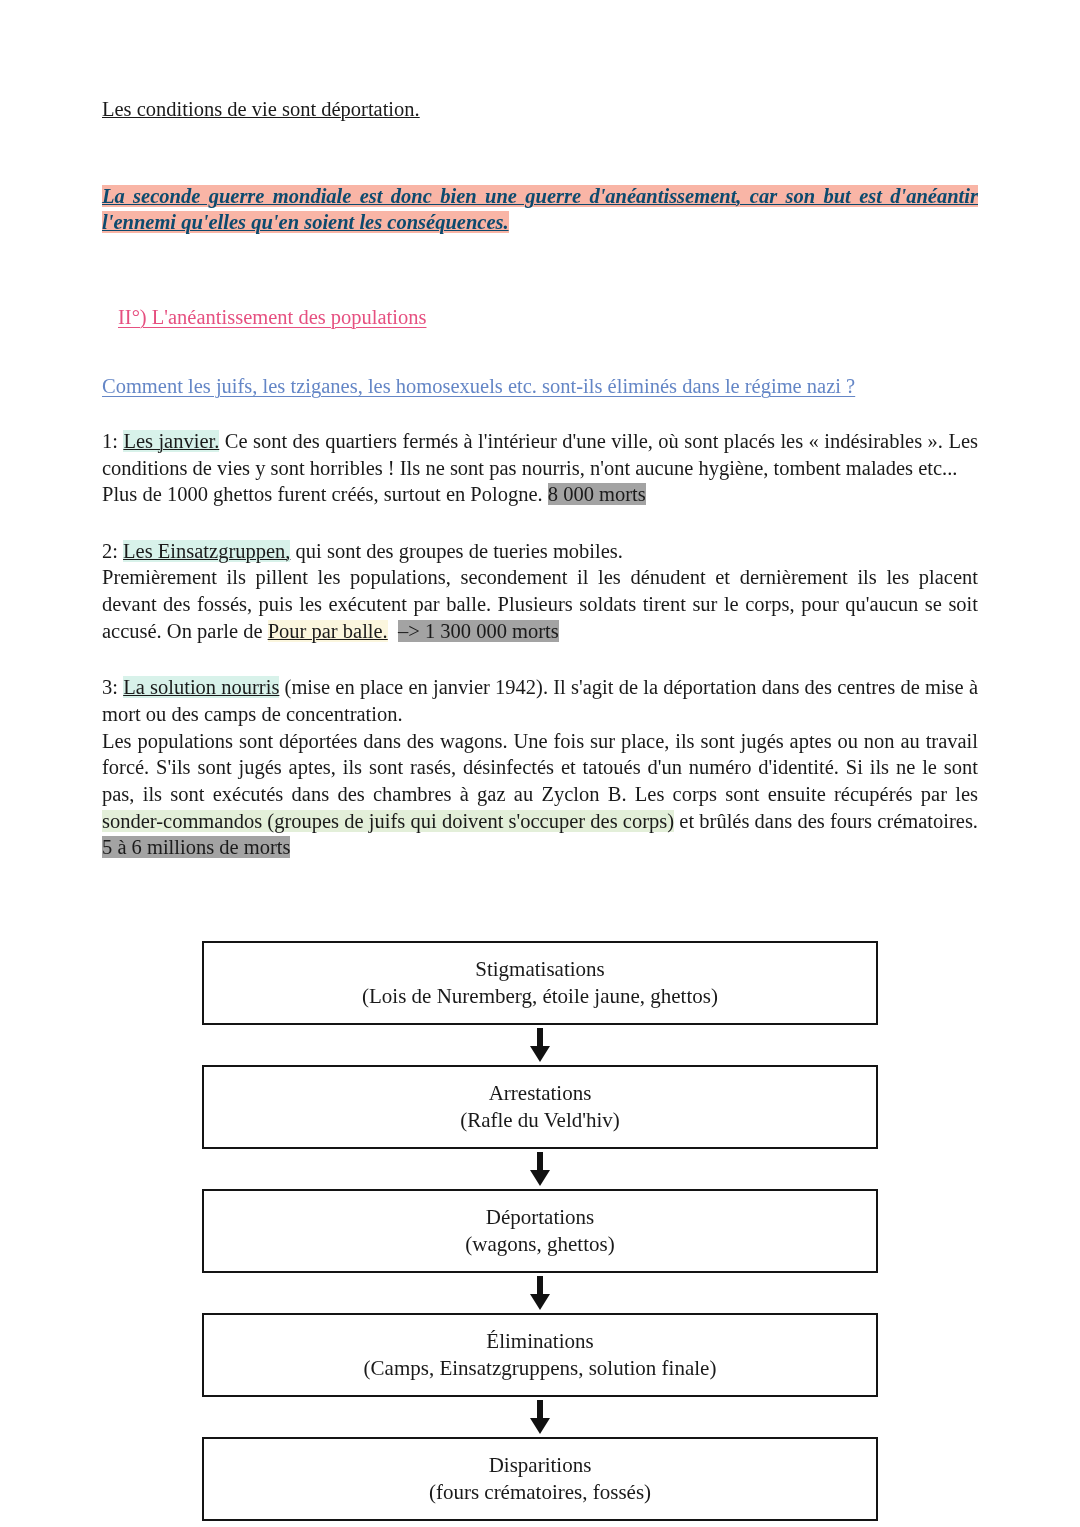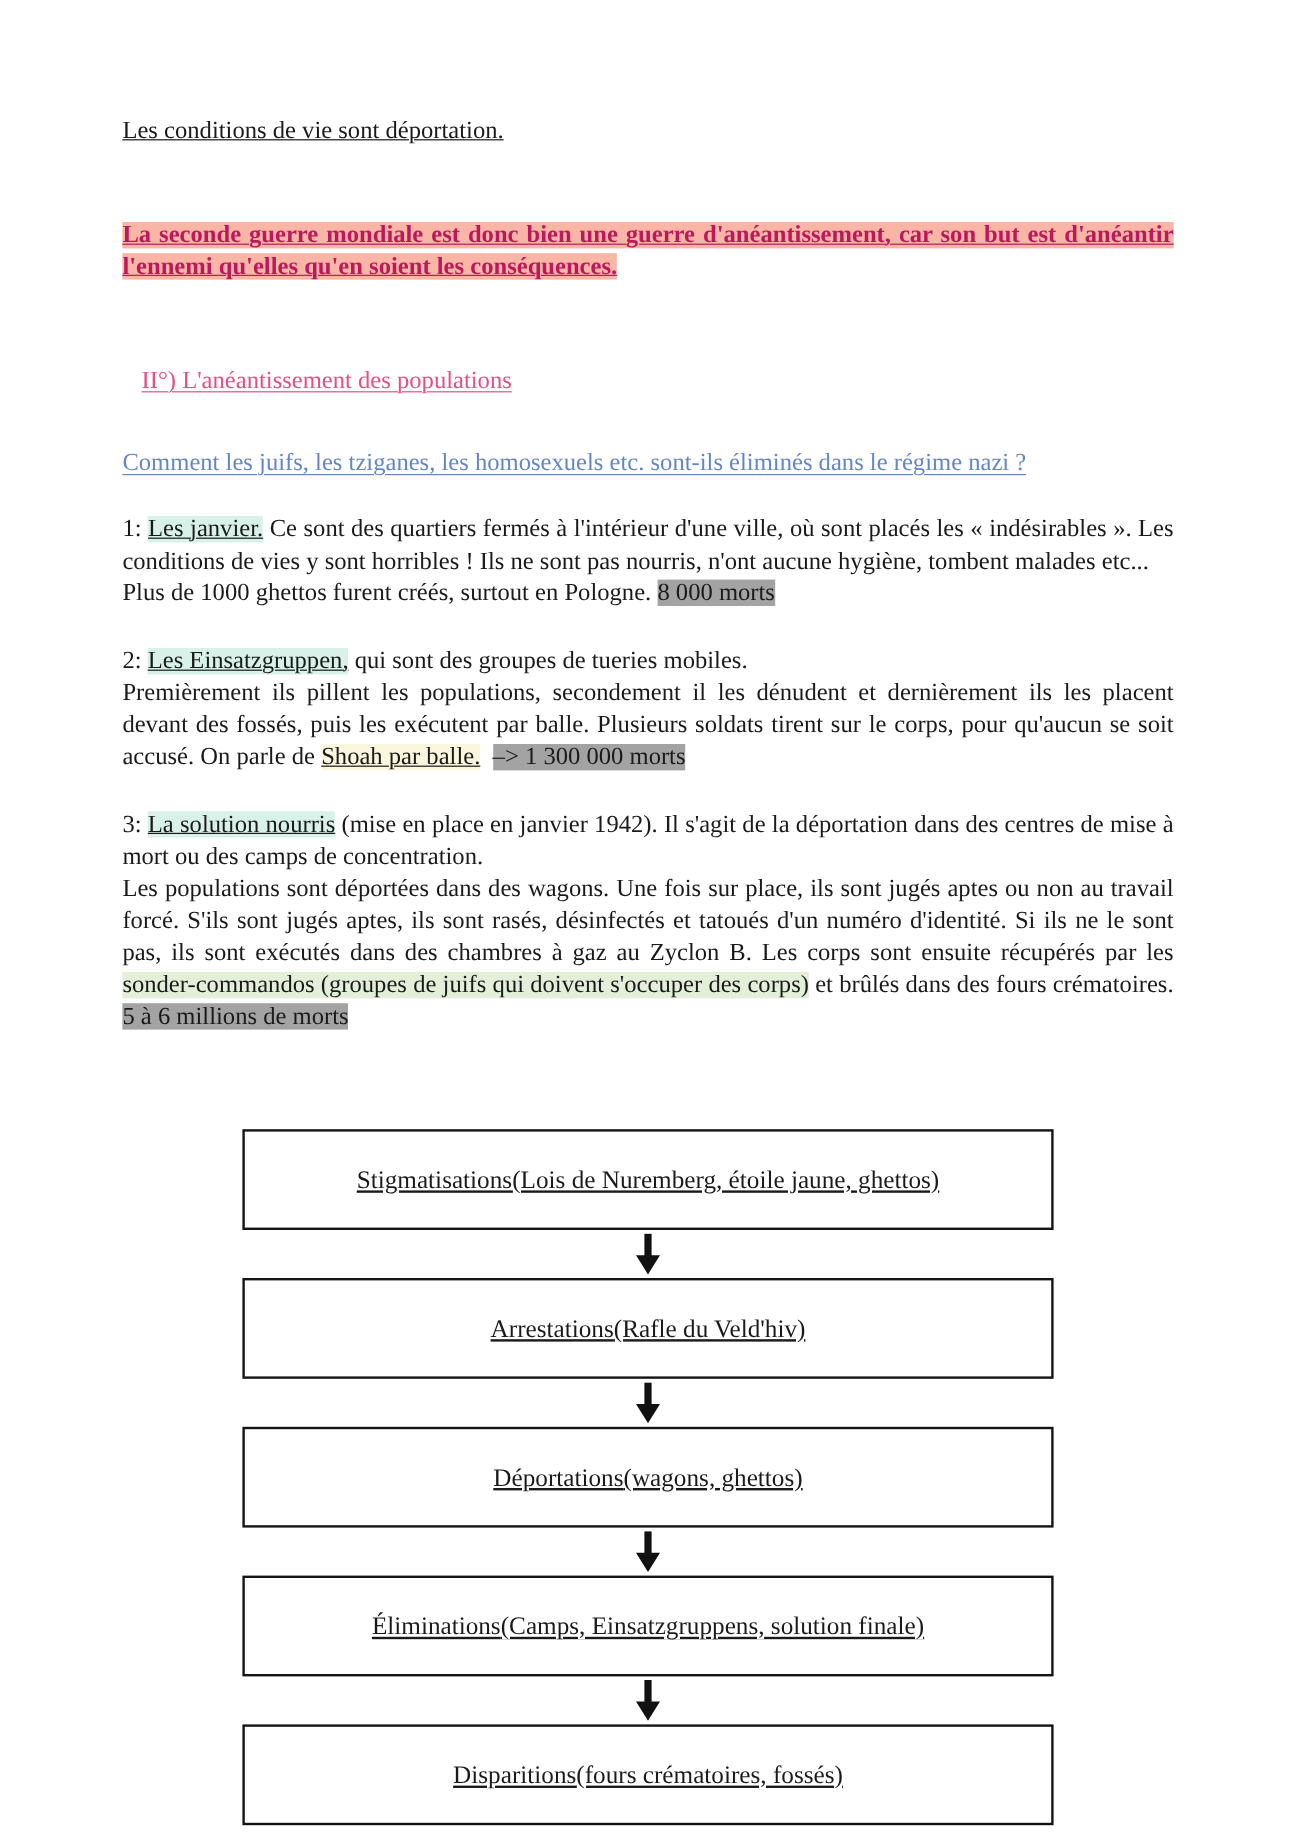--- a/index.html
+++ b/index.html
@@ -43,21 +43,21 @@
 
   
   .hl-cyan   { background: #d6f5ef; }
   .hl-mint   { background: #d8f2ea; }
   .hl-salmon { background: #f9b5a6; }
   .hl-blue   { background: #a3a3a3; }
   .hl-yellow { background: #fbf6de; }
   .hl-green  { background: #e3efd9; }
 
   
-  .c-red    { color: #be185d; }
+  .c-red    { color: #0c4a6e; font-style: italic; }
   .gap-md { height: 30px; }
   .gap-xl { height: 54px; }
 
   
   .heading-pink {
     font-size: 20.5px;
     color: #e65080;
     text-decoration: underline;
     text-decoration-thickness: 1px;
     text-underline-offset: 3px;
@@ -85,27 +85,27 @@
     display: flex;
     flex-direction: column;
     align-items: center;
   }
   .flow-box {
     box-sizing: border-box;
     width: 676px;
     border: 2.5px solid #141414;
     background: #fff;
     display: flex;
+    flex-direction: column;
     align-items: center;
     justify-content: center;
     font-size: 21px;
     line-height: 1.27;
     text-align: center;
     padding: 10px 8px;
-    text-decoration: underline;
   }
   .flow-box.tall { height: 84px; }
   .flow-box .l1 { display: block; }
   .flow-box .l2 { display: block; }
 
   .arrow-wrap {
     height: 40px;
     display: flex;
     align-items: center;
     justify-content: center;
@@ -153,21 +153,21 @@
       <span>Plus de 1000 ghettos furent créés, surtout en Pologne. </span><span class="hl-blue">8 000 morts</span>
     </p>
 
     <div class="gap-md"></div>
 
     <p class="para nojust">
       <span>2:</span>
       <span class="hl-mint u">Les Einsatzgruppen,</span><span> qui sont des groupes de tueries mobiles.</span>
     </p>
     <p class="para">
-      <span>Premièrement ils pillent les populations, secondement il les dénudent et dernièrement ils les placent devant des fossés, puis les exécutent par balle. Plusieurs soldats tirent sur le corps, pour qu'aucun se soit accusé. On parle de </span><span class="hl-yellow u">Shoah par balle.</span>&nbsp; <span class="hl-blue">–&gt; 1 300 000 morts</span>
+      <span>Premièrement ils pillent les populations, secondement il les dénudent et dernièrement ils les placent devant des fossés, puis les exécutent par balle. Plusieurs soldats tirent sur le corps, pour qu'aucun se soit accusé. On parle de </span><span class="hl-yellow u">Pour par balle.</span>&nbsp; <span class="hl-blue">–&gt; 1 300 000 morts</span>
     </p>
 
     <div class="gap-md"></div>
 
     <p class="para">
       <span>3:</span>
       <span class="hl-mint u">La solution nourris</span><span> (mise en place en janvier 1942). Il s'agit de la déportation dans des centres de mise à mort ou des camps de concentration.</span>
     </p>
     <p class="para">
       <span>Les populations sont déportées dans des wagons. Une fois sur place, ils sont jugés aptes ou non au travail forcé. S'ils sont jugés aptes, ils sont rasés, désinfectés et tatoués d'un numéro d'identité. Si ils ne le sont pas, ils sont exécutés dans des chambres à gaz au Zyclon B. Les corps sont ensuite récupérés par les </span><span class="hl-green">sonder-commandos (groupes de juifs qui doivent s'occuper des corps)</span><span> et brûlés dans des fours crématoires. </span><span class="hl-blue">5 à 6 millions de morts</span>

